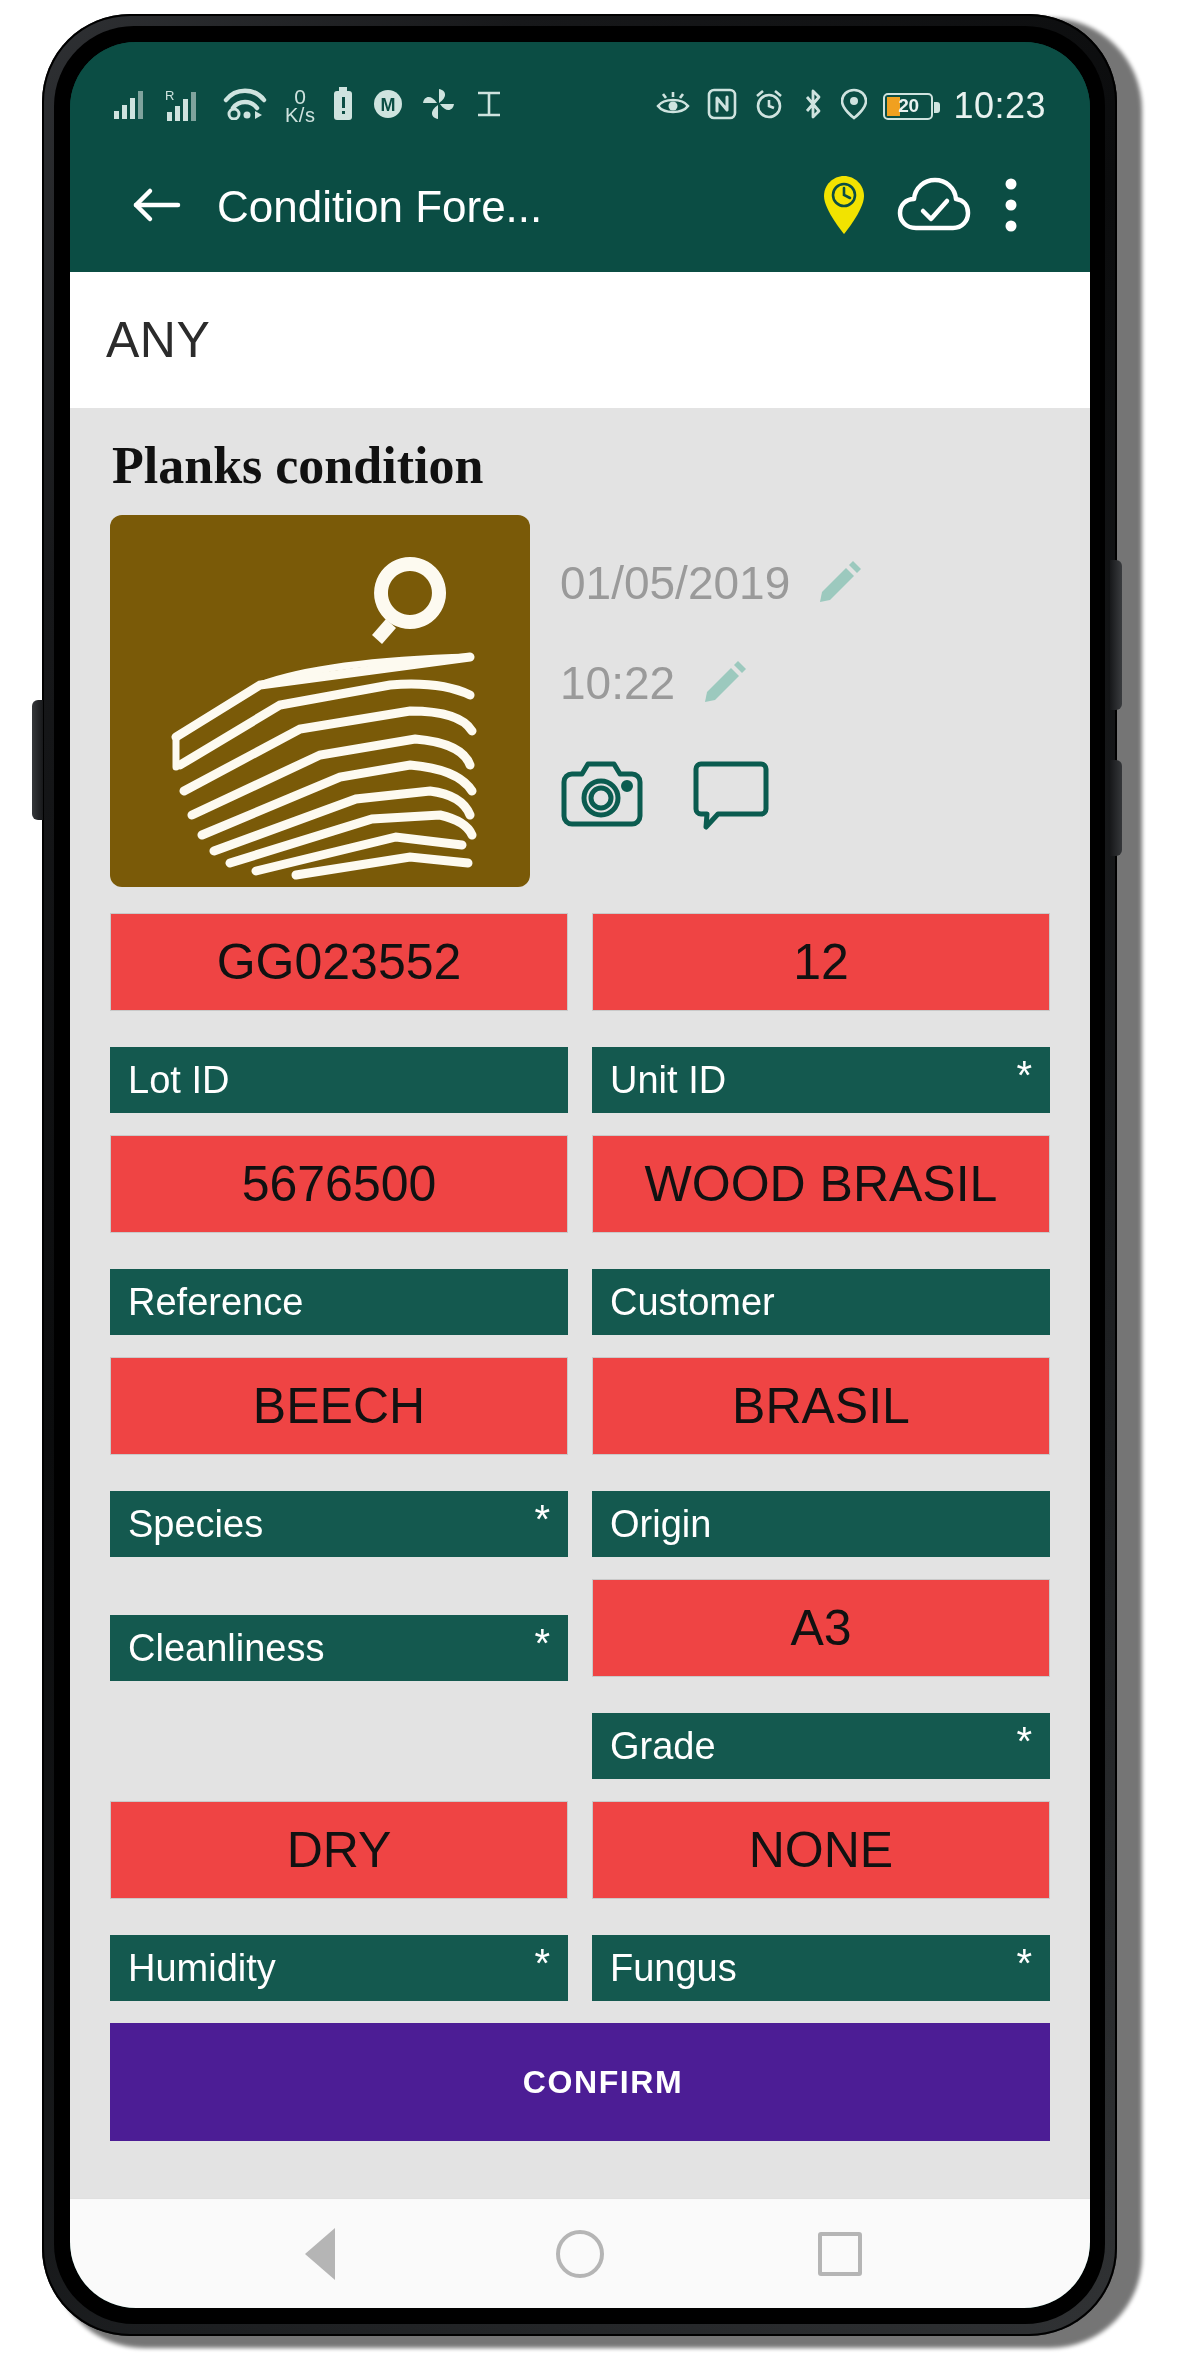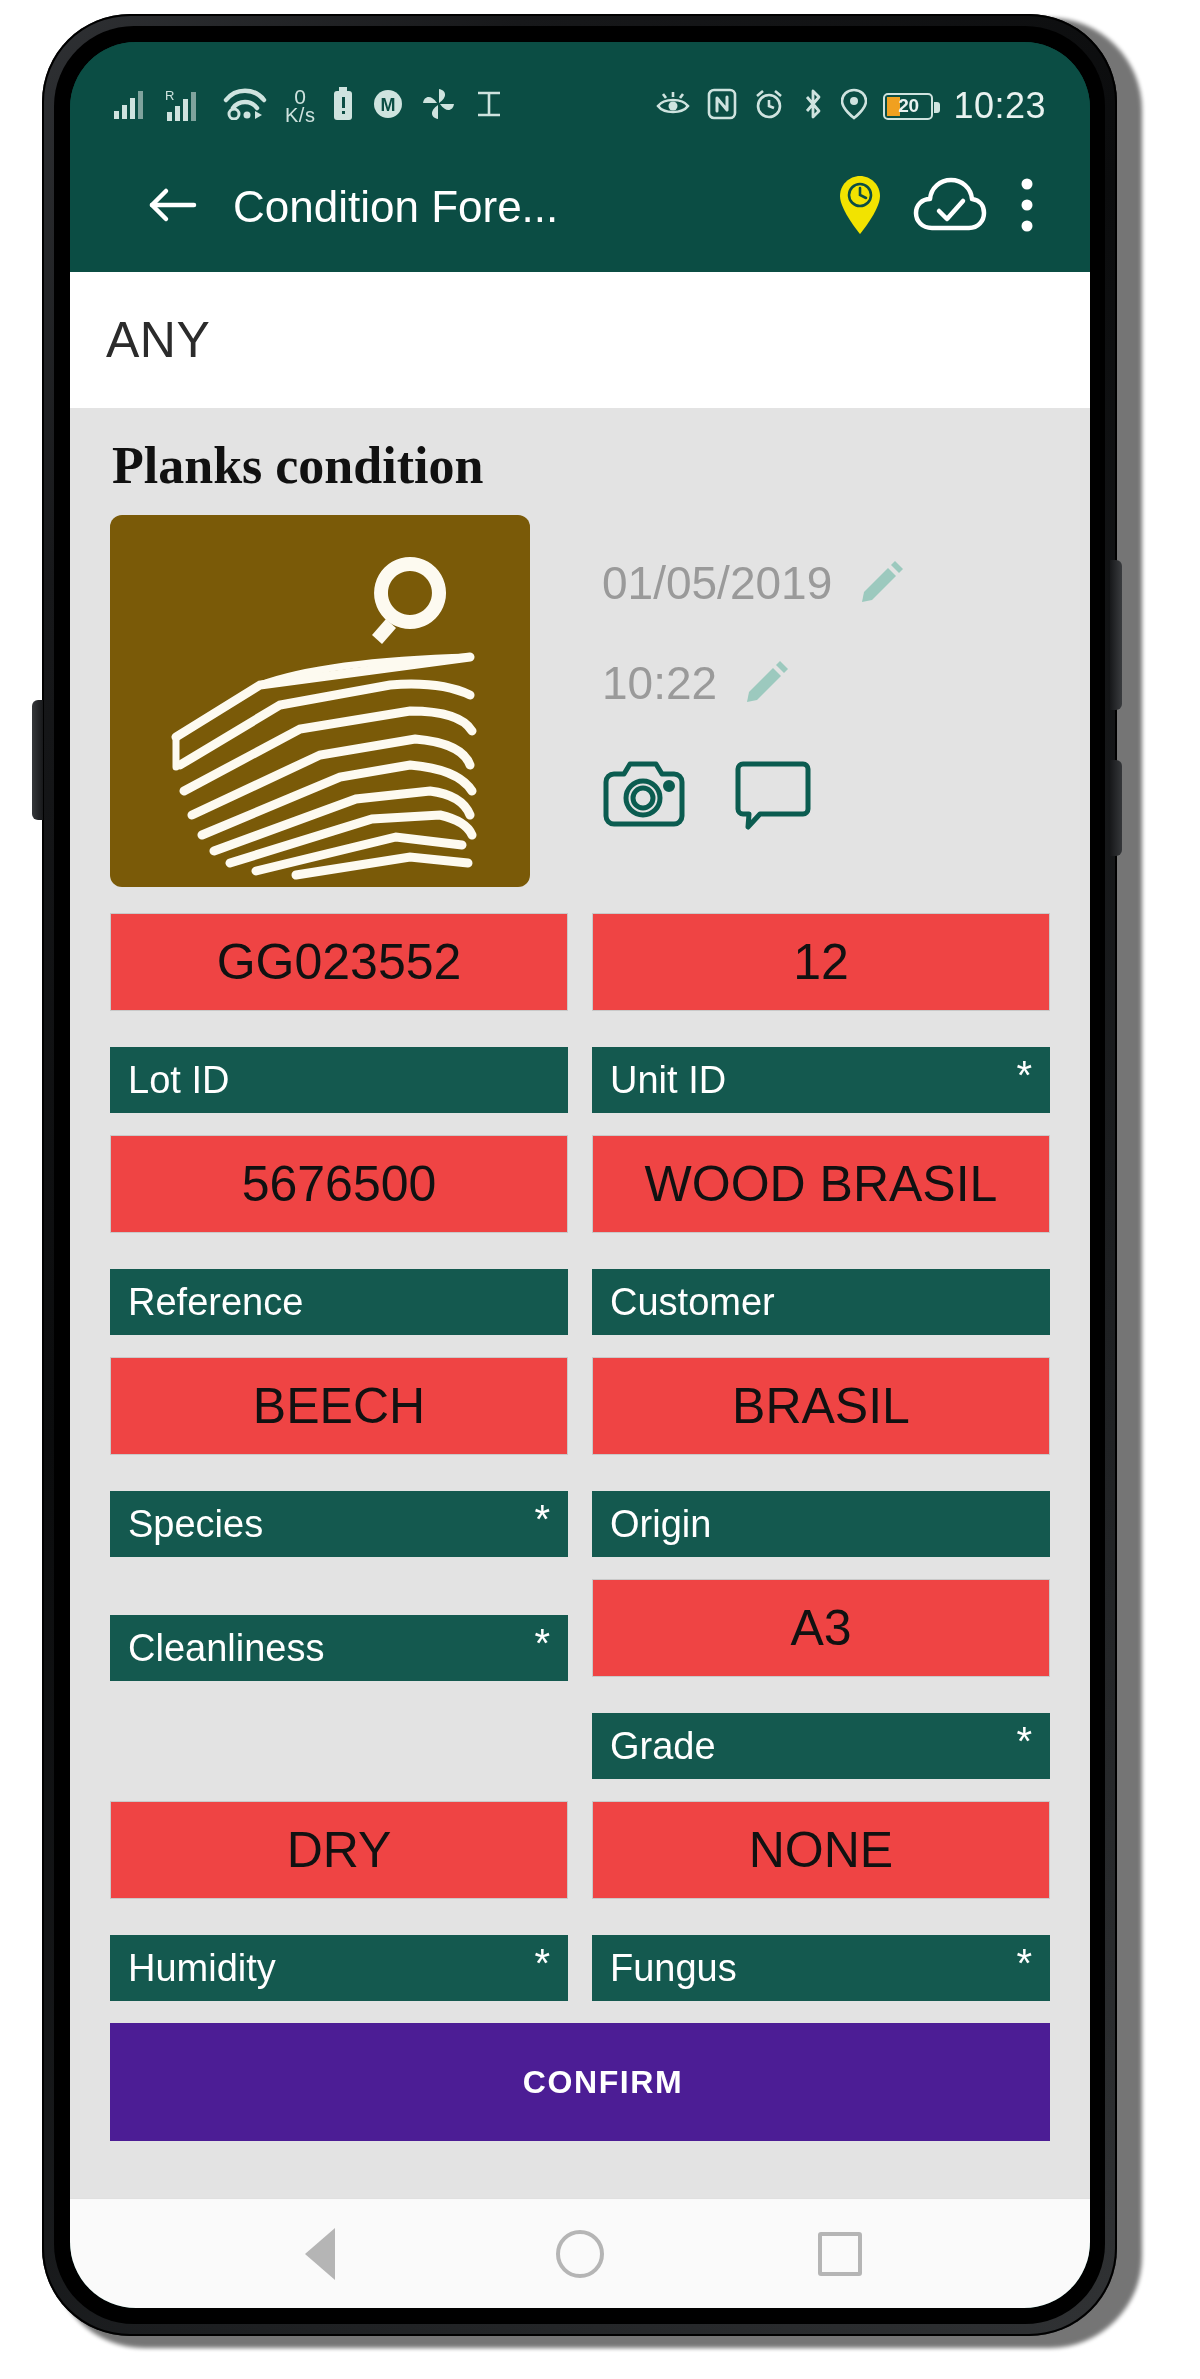--- a/index.html
+++ b/index.html
@@ -82,21 +82,21 @@
     width: 6px; height: 11px; background: #cfe3df; border-radius: 0 3px 3px 0;
   }
   .batt .fill { position: absolute; left: 2px; top: 2px; bottom: 2px; width: 13px; background: #f0a020; }
   .batt .num {
     position: relative; width: 100%; text-align: center;
     font-size: 19px; color: #e9f2f0; font-weight: 700; letter-spacing: -.5px;
   }
 
   
   .appbar {
-    position: absolute; left: 16px; top: 100px; width: 1020px; height: 130px;
+    position: absolute; left: 0; top: 100px; width: 1020px; height: 130px;
     background: #0b4d44;
     display: flex; align-items: center; padding: 0 47px;
   }
   .appbar .back { width: 78px; display: flex; align-items: center; justify-content: center; }
   .appbar .title {
     flex: 1; color: #ffffff; font-size: 44px; font-weight: 400;
     margin-left: 22px; white-space: nowrap; overflow: hidden;
   }
   .appbar .act { width: 90px; display: flex; align-items: center; justify-content: center; }
   .appbar .act.menu { width: 64px; }
@@ -116,21 +116,21 @@
     font-size: 52px; font-weight: 700; color: #111;
     padding: 28px 0 20px 42px;
     font-family: Liberation Serif, serif;
   }
 
   .hero { display: flex; padding: 0 40px; }
   .thumb {
     width: 420px; height: 372px; border-radius: 12px;
     background: #7a5a08; flex: 0 0 auto; position: relative; overflow: hidden;
   }
-  .meta { flex: 1; padding-left: 72px; padding-top: 26px; }
+  .meta { flex: 1; padding-left: 30px; padding-top: 26px; }
   .meta-row { display: flex; align-items: center; gap: 26px; height: 84px; }
   .meta-row .val { font-size: 46px; color: #9a9a9a; }
   .meta-row.time { margin-top: 16px; }
   .icon-row { display: flex; align-items: center; gap: 46px; margin-top: 34px; }
 
   
   .grid { padding: 26px 40px 0 40px; }
   .row { display: flex; gap: 24px; margin-bottom: 22px; }
   .field { flex: 1; min-width: 0; }
   .field .value {

